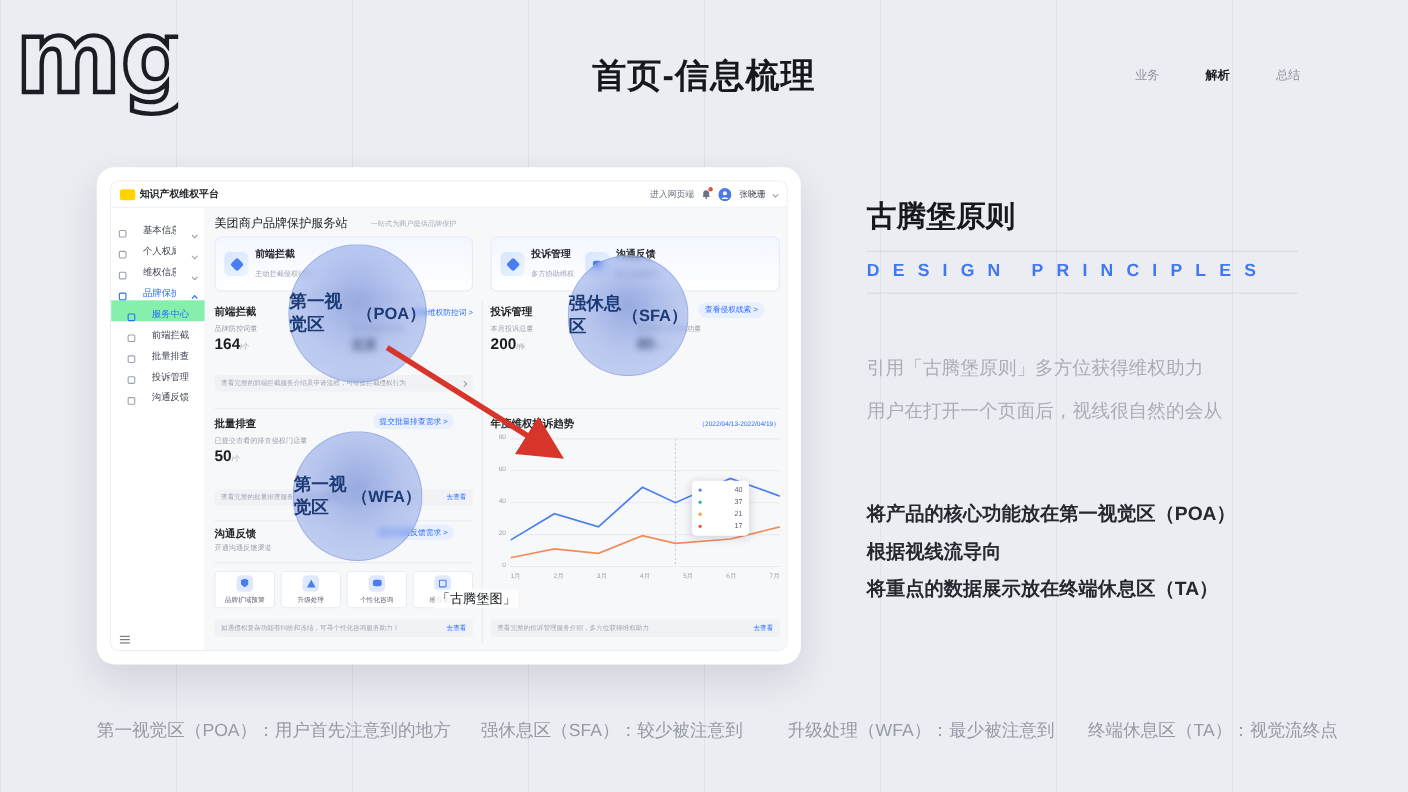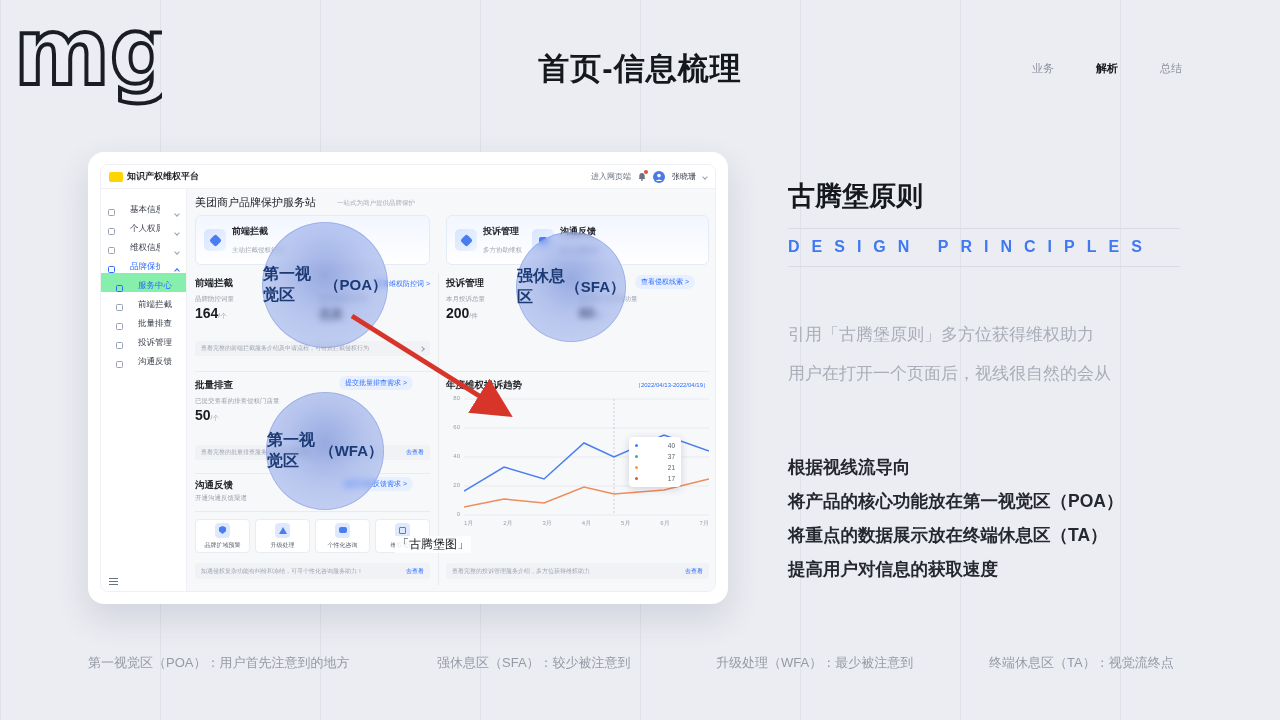--- a/index.html
+++ b/index.html
@@ -76,21 +76,21 @@
   .ov-s{font-size:15px;font-weight:bold;color:#1c3a75}
   .ovl.big .ov-t{font-size:17px}
   .caption{font-size:12px;color:#15181d;background:rgba(255,255,255,.85);padding:0 2px;z-index:31}
 
   
   .rp-heading{font-size:27px;font-weight:900;color:#15181d}
   .rp-line{height:1px;background:#d8dbe2;width:392px}
   .rp-sub{font-size:16px;font-weight:bold;color:#3f78f2;letter-spacing:12px;white-space:nowrap}
   .rp-intro{font-size:17px;color:#a8adb8;line-height:39px;white-space:nowrap}
   .rp-points{font-size:17.5px;color:#25282e;font-weight:600;line-height:34px;white-space:nowrap}
-  .note{font-size:13px;color:#949aa6;white-space:nowrap}
+  .note{font-size:16px;color:#949aa6;white-space:nowrap}
 </style>
 </head>
 <body>
 
 <div class="canvas">
 
   <div class="abs" style="left:10px;top:8px">
     <svg width="152" height="100" viewBox="0 0 152 100">
       <text x="4" y="76" font-size="92" font-weight="bold" font-family="'DejaVu Sans',sans-serif" fill="none" stroke="#1a1d23" stroke-width="4">mg</text>
     </svg>
@@ -376,24 +376,23 @@
   <div class="abs rp-line" style="left:788px;top:228px"></div>
   <div class="abs rp-sub" style="left:788px;top:238px">DESIGN PRINCIPLES</div>
   <div class="abs rp-line" style="left:788px;top:266px"></div>
 
   <div class="abs rp-intro" style="left:788px;top:315px">
     <div>引用「古腾堡原则」多方位获得维权助力</div>
     <div>用户在打开一个页面后，视线很自然的会从</div>
   </div>
 
   <div class="abs rp-points" style="left:788px;top:450px">
+    <div>将产品的核心功能放在第一视觉区（POA）</div>
     <div>根据视线流导向</div>
-    <div>将产品的核心功能放在第一视觉区（POA）</div>
     <div>将重点的数据展示放在终端休息区（TA）</div>
-    <div>提高用户对信息的获取速度</div>
   </div>
 
   <span class="abs note" style="left:88px;top:654px">第一视觉区（POA）：用户首先注意到的地方</span>
   <span class="abs note" style="left:437px;top:654px">强休息区（SFA）：较少被注意到</span>
   <span class="abs note" style="left:716px;top:654px">升级处理（WFA）：最少被注意到</span>
   <span class="abs note" style="left:989px;top:654px">终端休息区（TA）：视觉流终点</span>
 
 </div>
 
 </body></html>

